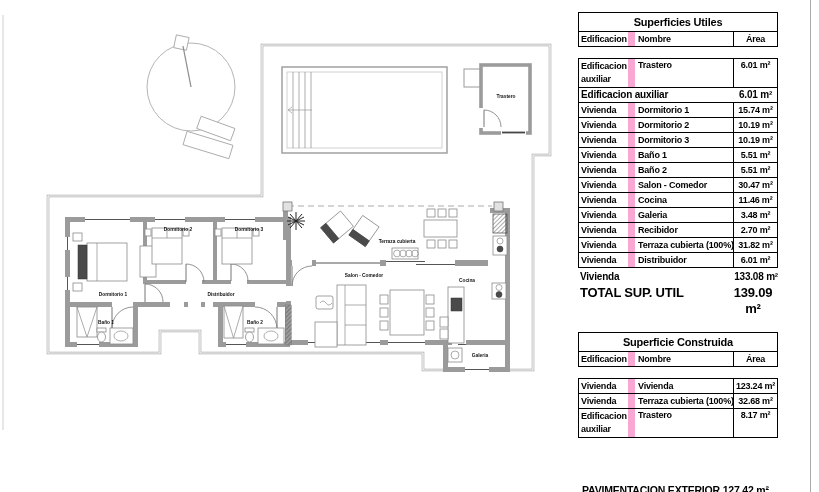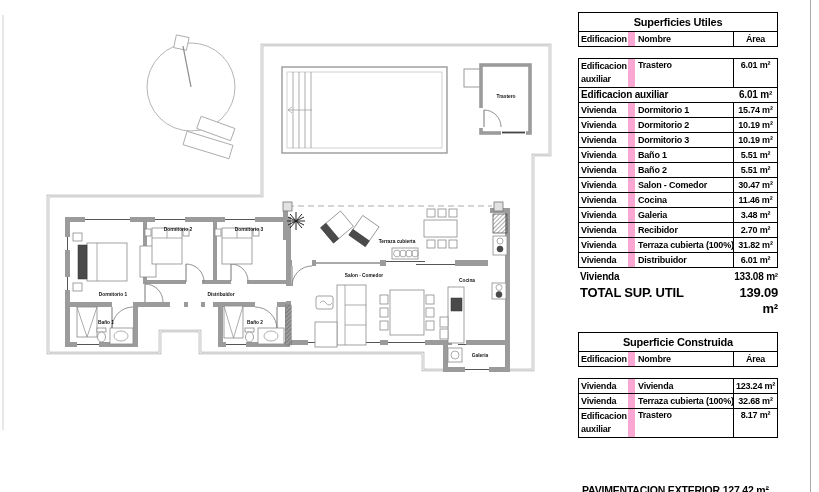--- a/index.html
+++ b/index.html
@@ -33,21 +33,21 @@
   .row2{height:28px;line-height:13px;}
   .row2 .c1{padding-top:1px;}
   .sub{display:flex;height:14px;line-height:14px;border-top:1px solid #000;}
   .sub .slabel{flex:1;padding-left:2px;font-size:10px;}
   .sub .sval{width:43px;text-align:center;font-size:10px;}
   .outrow{display:flex;height:15px;line-height:15px;font-size:10px;margin-top:1px;}
   .outrow .slabel{flex:1;padding-left:2px;}
   .outrow .sval{width:46px;text-align:right;}
   .totrow{display:flex;height:16px;line-height:16px;font-size:13px;margin-top:1px;}
   .totrow .slabel{flex:1;padding-left:2px;}
-  .totrow .sval{width:50px;text-align:right;}
+  .totrow .sval{width:50px;text-align:center;}
   #pav{position:absolute;left:582px;top:484px;font-weight:700;font-size:10.5px;letter-spacing:-0.2px;}
   #rframe{position:absolute;left:810px;top:0;width:1px;height:492px;background:#aaa;}
 </style>
 </head>
 <body>
 
 <div id="page">
 
   <svg id="plan-svg" width="565" height="492" viewBox="0 0 565 492">
     <defs>

